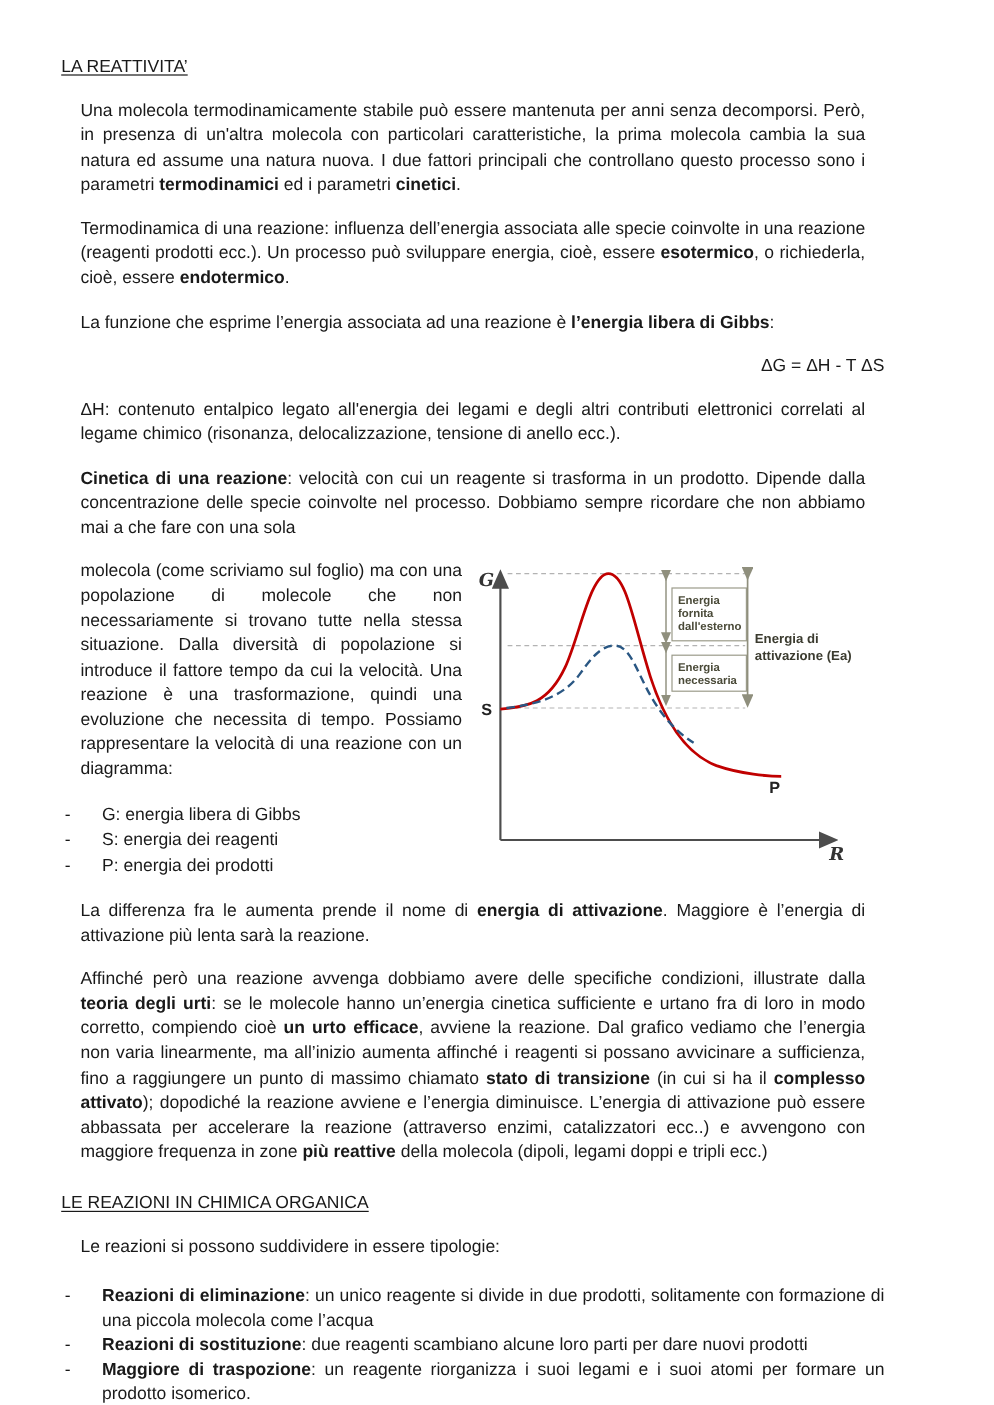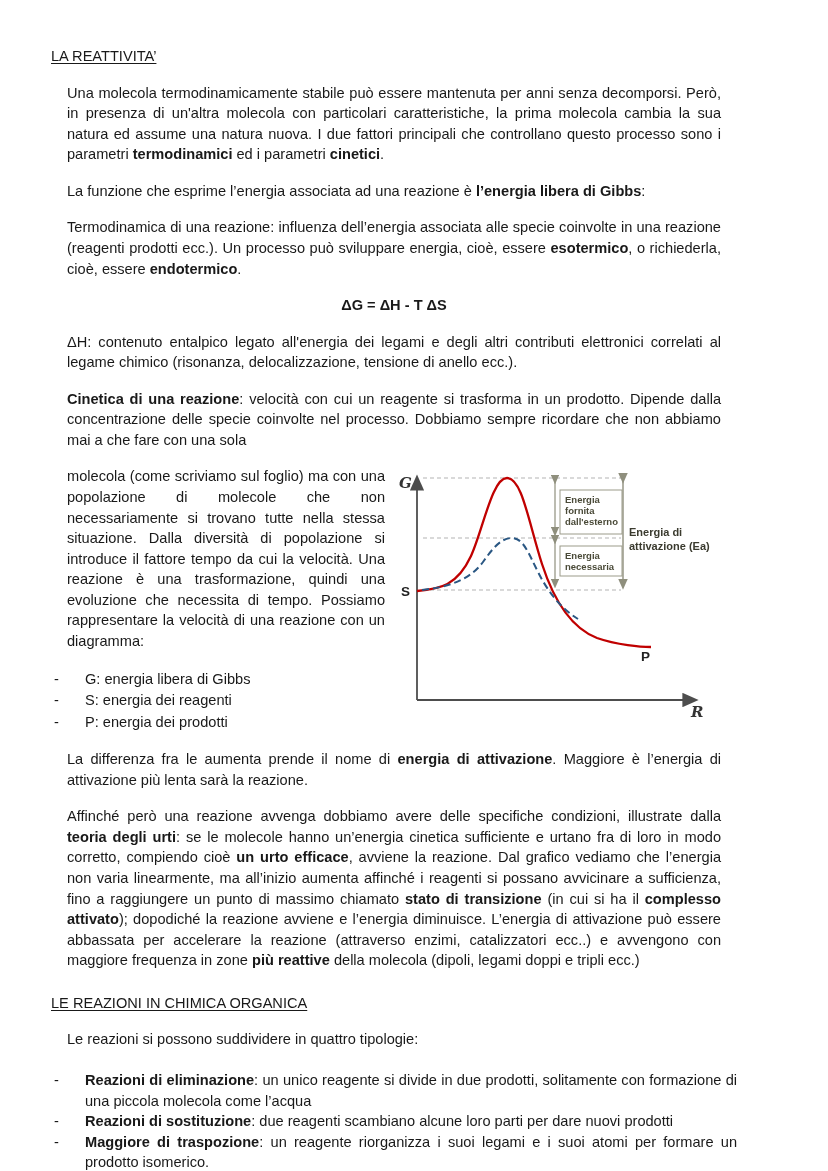--- a/index.html
+++ b/index.html
@@ -9,21 +9,21 @@
     font-family:"Liberation Sans",sans-serif;
     font-size:14.6px;line-height:1.41;color:#191919;
     position:relative;
   }
   .title{
     text-decoration:underline;text-underline-offset:2px;
     margin:0 0 13px 0;font-weight:400;
   }
   p.para{margin:16px;text-align:justify;}
   .gap-top{margin-top:21px;}
-  .equation{text-align:center;margin:16px 0 7px 0;font-weight:bold;}
+  .equation{text-align:right;margin:16px 0 7px 0;}
   .wrap-zone{overflow:visible;}
   .wrap-zone:after{content:"";display:block;clear:both;}
   figure.energy-chart{
     float:right;width:342px;margin:2px 0 4px 10px;padding:0;
   }
   .legend-list{margin:17px 0 0 0;padding:0;list-style:none;}
   .legend-list li{position:relative;padding-left:34px;margin:0 0 1px 0;}
   .legend-list li:before{content:"-";position:absolute;left:3px;}
   .reaction-list{margin:20px 0 0 0;padding:0;list-style:none;}
   .reaction-list li{position:relative;padding-left:34px;margin:0;text-align:justify;}
@@ -38,22 +38,22 @@
   svg .axis-letter{font-family:"DejaVu Serif",serif;font-style:italic;font-weight:bold;}
 </style>
 </head>
 <body>
 
 <div class="page">
 
   <h1 class="title" style="font-size:14.6px;">LA REATTIVITA’</h1>
 
   <p class="para"><span>Una molecola termodinamicamente stabile può essere mantenuta per anni senza decomporsi. Però, in presenza di un'altra molecola con particolari caratteristiche, la prima molecola cambia la sua natura ed assume una natura nuova. I due fattori principali che controllano questo processo sono i parametri </span><b>termodinamici</b><span> ed i parametri </span><b>cinetici</b><span>.</span></p>
+  <p class="para"><span>Termodinamica di una reazione: influenza dell’energia associata alle specie coinvolte in una reazione (reagenti prodotti ecc.). Un processo può sviluppare energia, cioè, essere </span><b>esotermico</b><span>, o richiederla, cioè, essere </span><b>endotermico</b><span>.</span></p>
   <p class="para"><span>La funzione che esprime l’energia associata ad una reazione è </span><b>l’energia libera di Gibbs</b><span>:</span></p>
-  <p class="para"><span>Termodinamica di una reazione: influenza dell’energia associata alle specie coinvolte in una reazione (reagenti prodotti ecc.). Un processo può sviluppare energia, cioè, essere </span><b>esotermico</b><span>, o richiederla, cioè, essere </span><b>endotermico</b><span>.</span></p>
 
   <div class="equation">ΔG = ΔH - T ΔS</div>
 
   <p class="para"><span>ΔH: contenuto entalpico legato all'energia dei legami e degli altri contributi elettronici correlati al legame chimico (risonanza, delocalizzazione, tensione di anello ecc.).</span></p>
 
   <p class="para gap-top"><b>Cinetica di una reazione</b><span>: velocità con cui un reagente si trasforma in un prodotto. Dipende dalla concentrazione delle specie coinvolte nel processo. Dobbiamo sempre ricordare che non abbiamo mai a che fare con una sola</span></p>
 
   <div class="wrap-zone">
     <figure class="energy-chart">
       <svg width="342" height="250" viewBox="0 0 342 250">
@@ -107,21 +107,21 @@
       <li>P: energia dei prodotti</li>
     </ul>
   </div>
 
   <p class="para after-figure"><span>La differenza fra le aumenta prende il nome di </span><b>energia di attivazione</b><span>. Maggiore è l’energia di attivazione più lenta sarà la reazione.</span></p>
 
   <p class="para gap-top"><span>Affinché però una reazione avvenga dobbiamo avere delle specifiche condizioni, illustrate dalla </span><b>teoria degli urti</b><span>: se le molecole hanno un’energia cinetica sufficiente e urtano fra di loro in modo corretto, compiendo cioè </span><b>un urto efficace</b><span>, avviene la reazione. Dal grafico vediamo che l’energia non varia linearmente, ma all’inizio aumenta affinché i reagenti si possano avvicinare a sufficienza, fino a raggiungere un punto di massimo chiamato </span><b>stato di transizione</b><span> (in cui si ha il </span><b>complesso attivato</b><span>); dopodiché la reazione avviene e l’energia diminuisce. L’energia di attivazione può essere abbassata per accelerare la reazione (attraverso enzimi, catalizzatori ecc..) e avvengono con maggiore frequenza in zone </span><b>più reattive</b><span> della molecola (dipoli, legami doppi e tripli ecc.)</span></p>
 
   <h2 class="heading2" style="font-size:14.6px;">LE REAZIONI IN CHIMICA ORGANICA</h2>
 
-  <p class="para gap-top"><span>Le reazioni si possono suddividere in quattro tipologie:</span></p>
+  <p class="para gap-top"><span>Le reazioni si possono suddividere in essere tipologie:</span></p>
 
   <ul class="reaction-list">
     <li><b>Reazioni di eliminazione</b><span>: un unico reagente si divide in due prodotti, solitamente con formazione di una piccola molecola come l’acqua</span></li>
     <li><b>Reazioni di sostituzione</b><span>: due reagenti scambiano alcune loro parti per dare nuovi prodotti</span></li>
     <li><b>Maggiore di traspozione</b><span>: un reagente riorganizza i suoi legami e i suoi atomi per formare un prodotto isomerico.</span></li>
   </ul>
 
 </div>
 
 </body></html>

